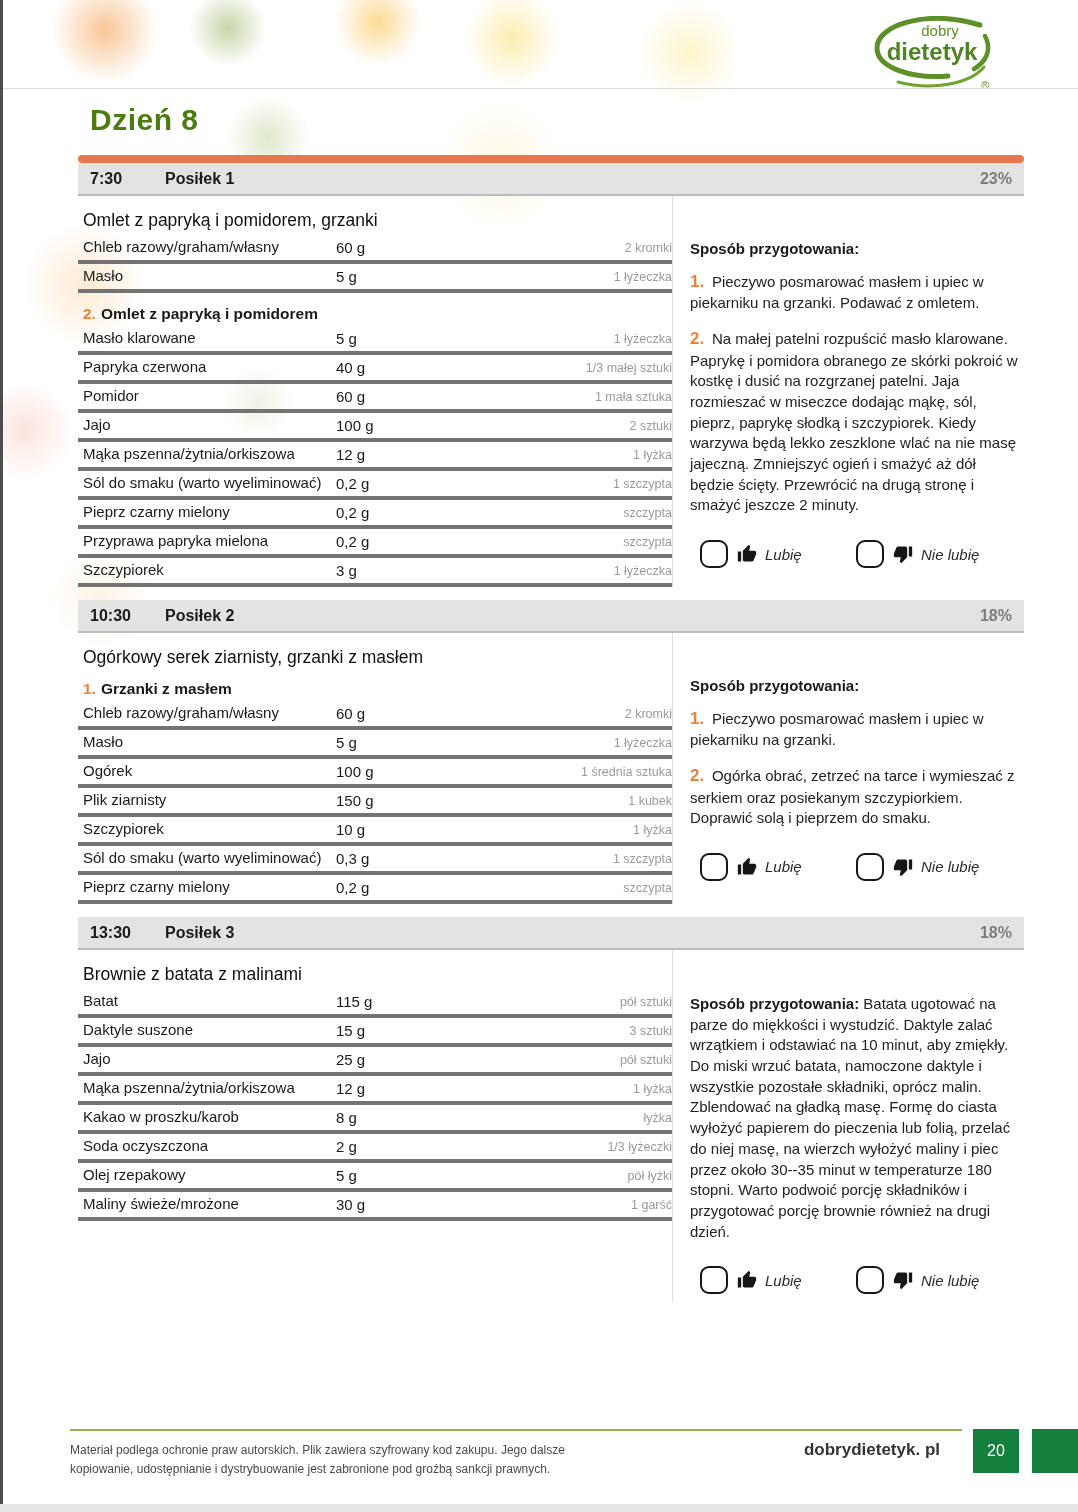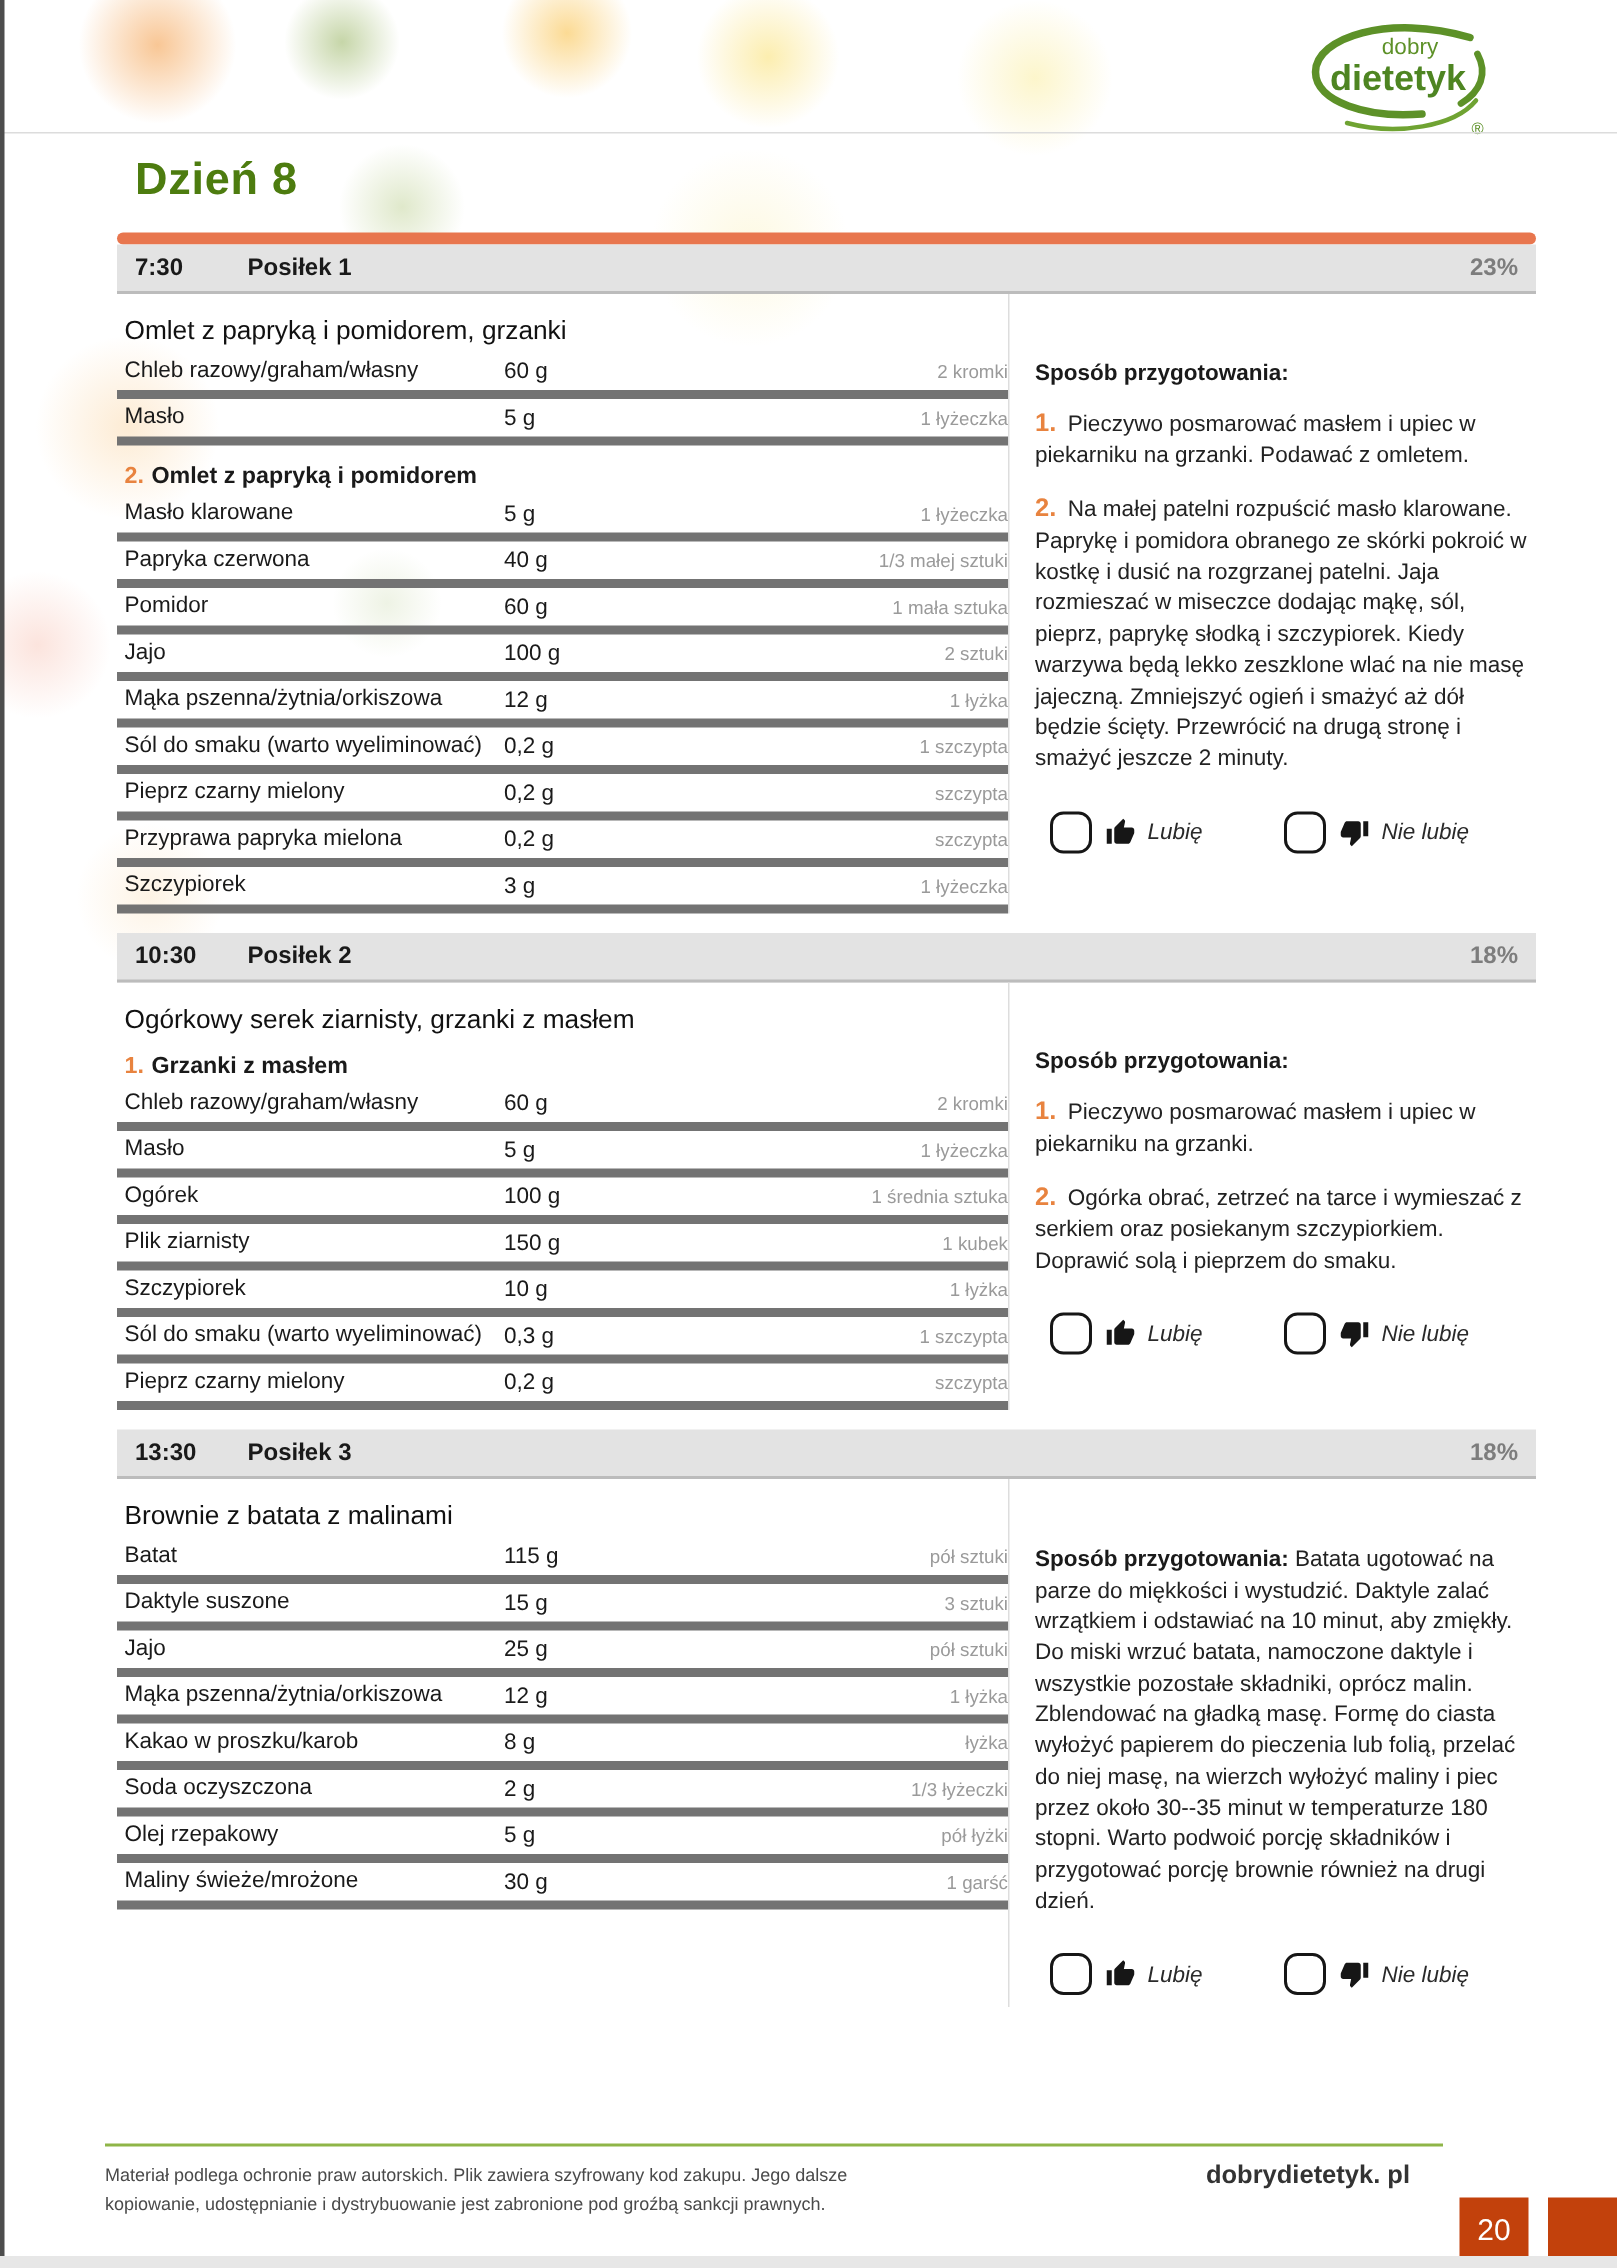--- a/index.html
+++ b/index.html
@@ -43,21 +43,21 @@
   .meal-body { display:flex; align-items:stretch; }
   .col-left  { width:594px; box-sizing:border-box; }
   .col-right { flex:1; border-left:1px solid #dddddd; box-sizing:border-box;
                padding:44px 4px 0 17px; }
 
   .dish { margin:14px 0 4px; padding-left:5px; font-size:17.5px; font-weight:normal; color:#111; }
   .sec-head { margin:12px 0 3px; padding-left:5px; font-size:15.5px; font-weight:bold; }
   .sec-num { color:#e8833f; margin-right:5px; }
 
   .ing-row { display:grid; grid-template-columns:253px 72px 1fr; align-items:center;
-             padding:4px 0 4px 5px; border-bottom:6px solid #737373; }
+             padding:4px 0 4px 5px; border-bottom:4px solid #737373; }
   .ing-name    { font-size:15px; line-height:1.12; color:#1a1a1a; padding-right:6px; }
   .ing-amount  { font-size:15px; color:#1a1a1a; }
   .ing-measure { font-size:12.5px; color:#9a9a9a;text-align:right; }
 
   .prep-head { margin:0 0 2px; font-size:15px; font-weight:bold; color:#1a1a1a; }
   .step { margin:13px 0 0; font-size:15px; line-height:1.38; color:#222; }
   .step-num { color:#e8833f; font-weight:bold; font-size:17px; margin-right:3px; }
   .prep-inline { margin:0; }
   .inline-lead { color:#1a1a1a; }
 
@@ -66,22 +66,22 @@
   .cb { width:28px; height:28px; border:2.5px solid #161616; border-radius:9px;
         background:#fff; box-sizing:border-box; margin-right:9px; flex:none; cursor:pointer; }
   .thumb { width:20px; height:20px; fill:#161616; margin-right:8px; flex:none; }
   .like-label { font-size:15px; color:#2a2a2a; }
 
   footer { position:absolute; top:1429px; left:70px; right:0; display:flex; align-items:flex-start; z-index:2; }
   .f-left { flex:1; position:relative; }
   .f-rule { height:2px; background:#8fb548; }
   .f-copy { margin:10px 0 0; width:540px; font-size:12px; line-height:1.55; color:#4a4a4a; }
   .f-site { position:absolute; right:22px; top:11px; font-size:17px; font-weight:bold; color:#333; }
-  .badge { width:46px; height:44px; background:#c2410c; color:#fff; font-size:20px;
-           display:flex; align-items:center; justify-content:center; margin-left:11px; flex:none;margin-top:36px; }
+  .badge { width:46px; height:44px; background:#15803d; color:#fff; font-size:16px;
+           display:flex; align-items:center; justify-content:center; margin-left:11px; flex:none; }
   .badge.blank { margin-left:13px; width:46px; }
 </style>
 </head>
 <body>
 
 <div class="page">
   <div class="hero-bg"></div>
   <div class="left-edge"></div>
 
   <div class="content">

